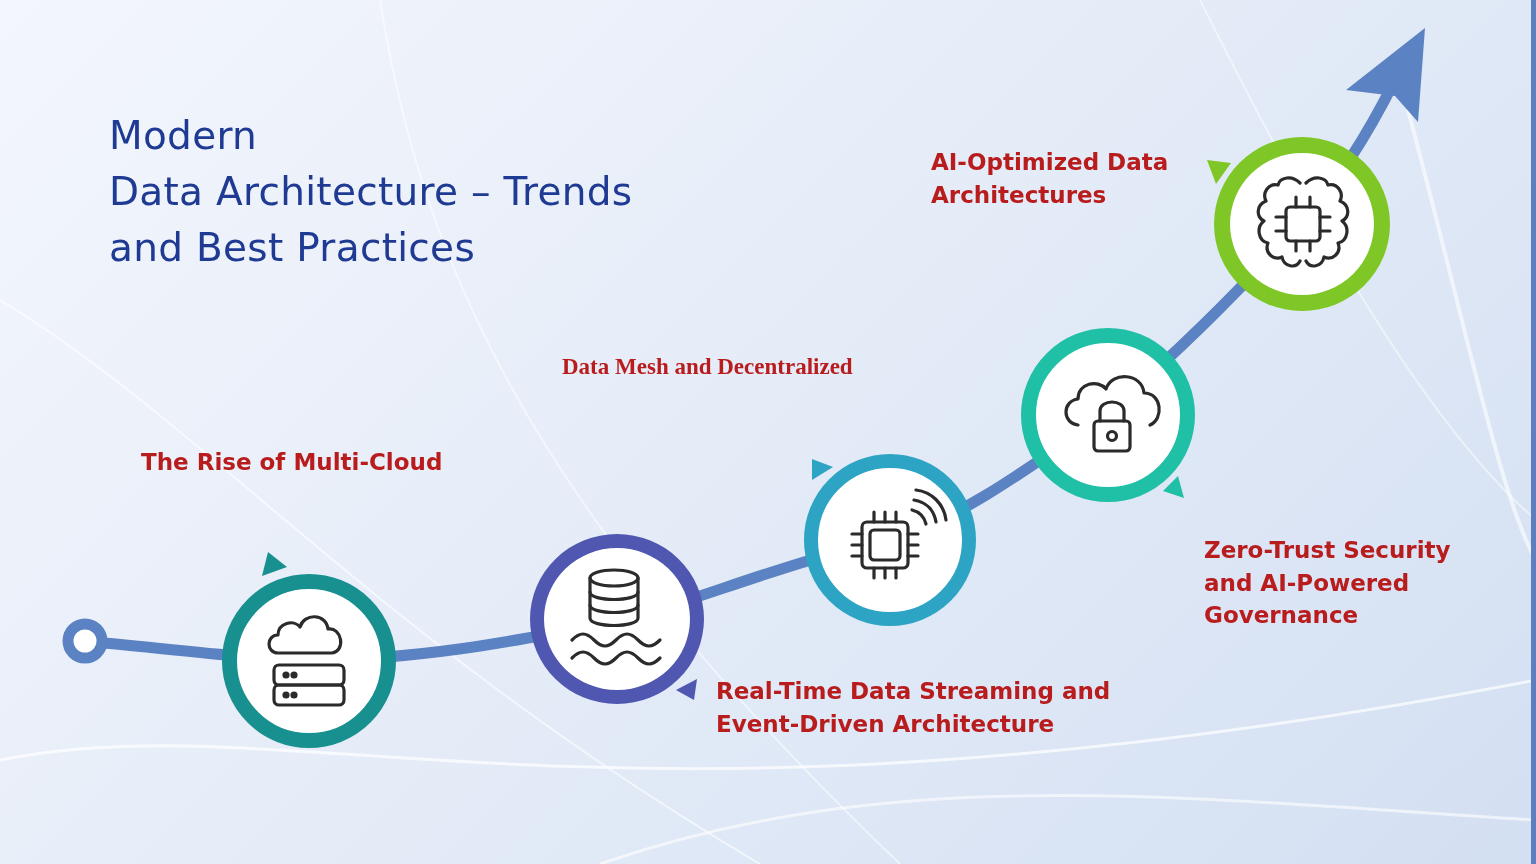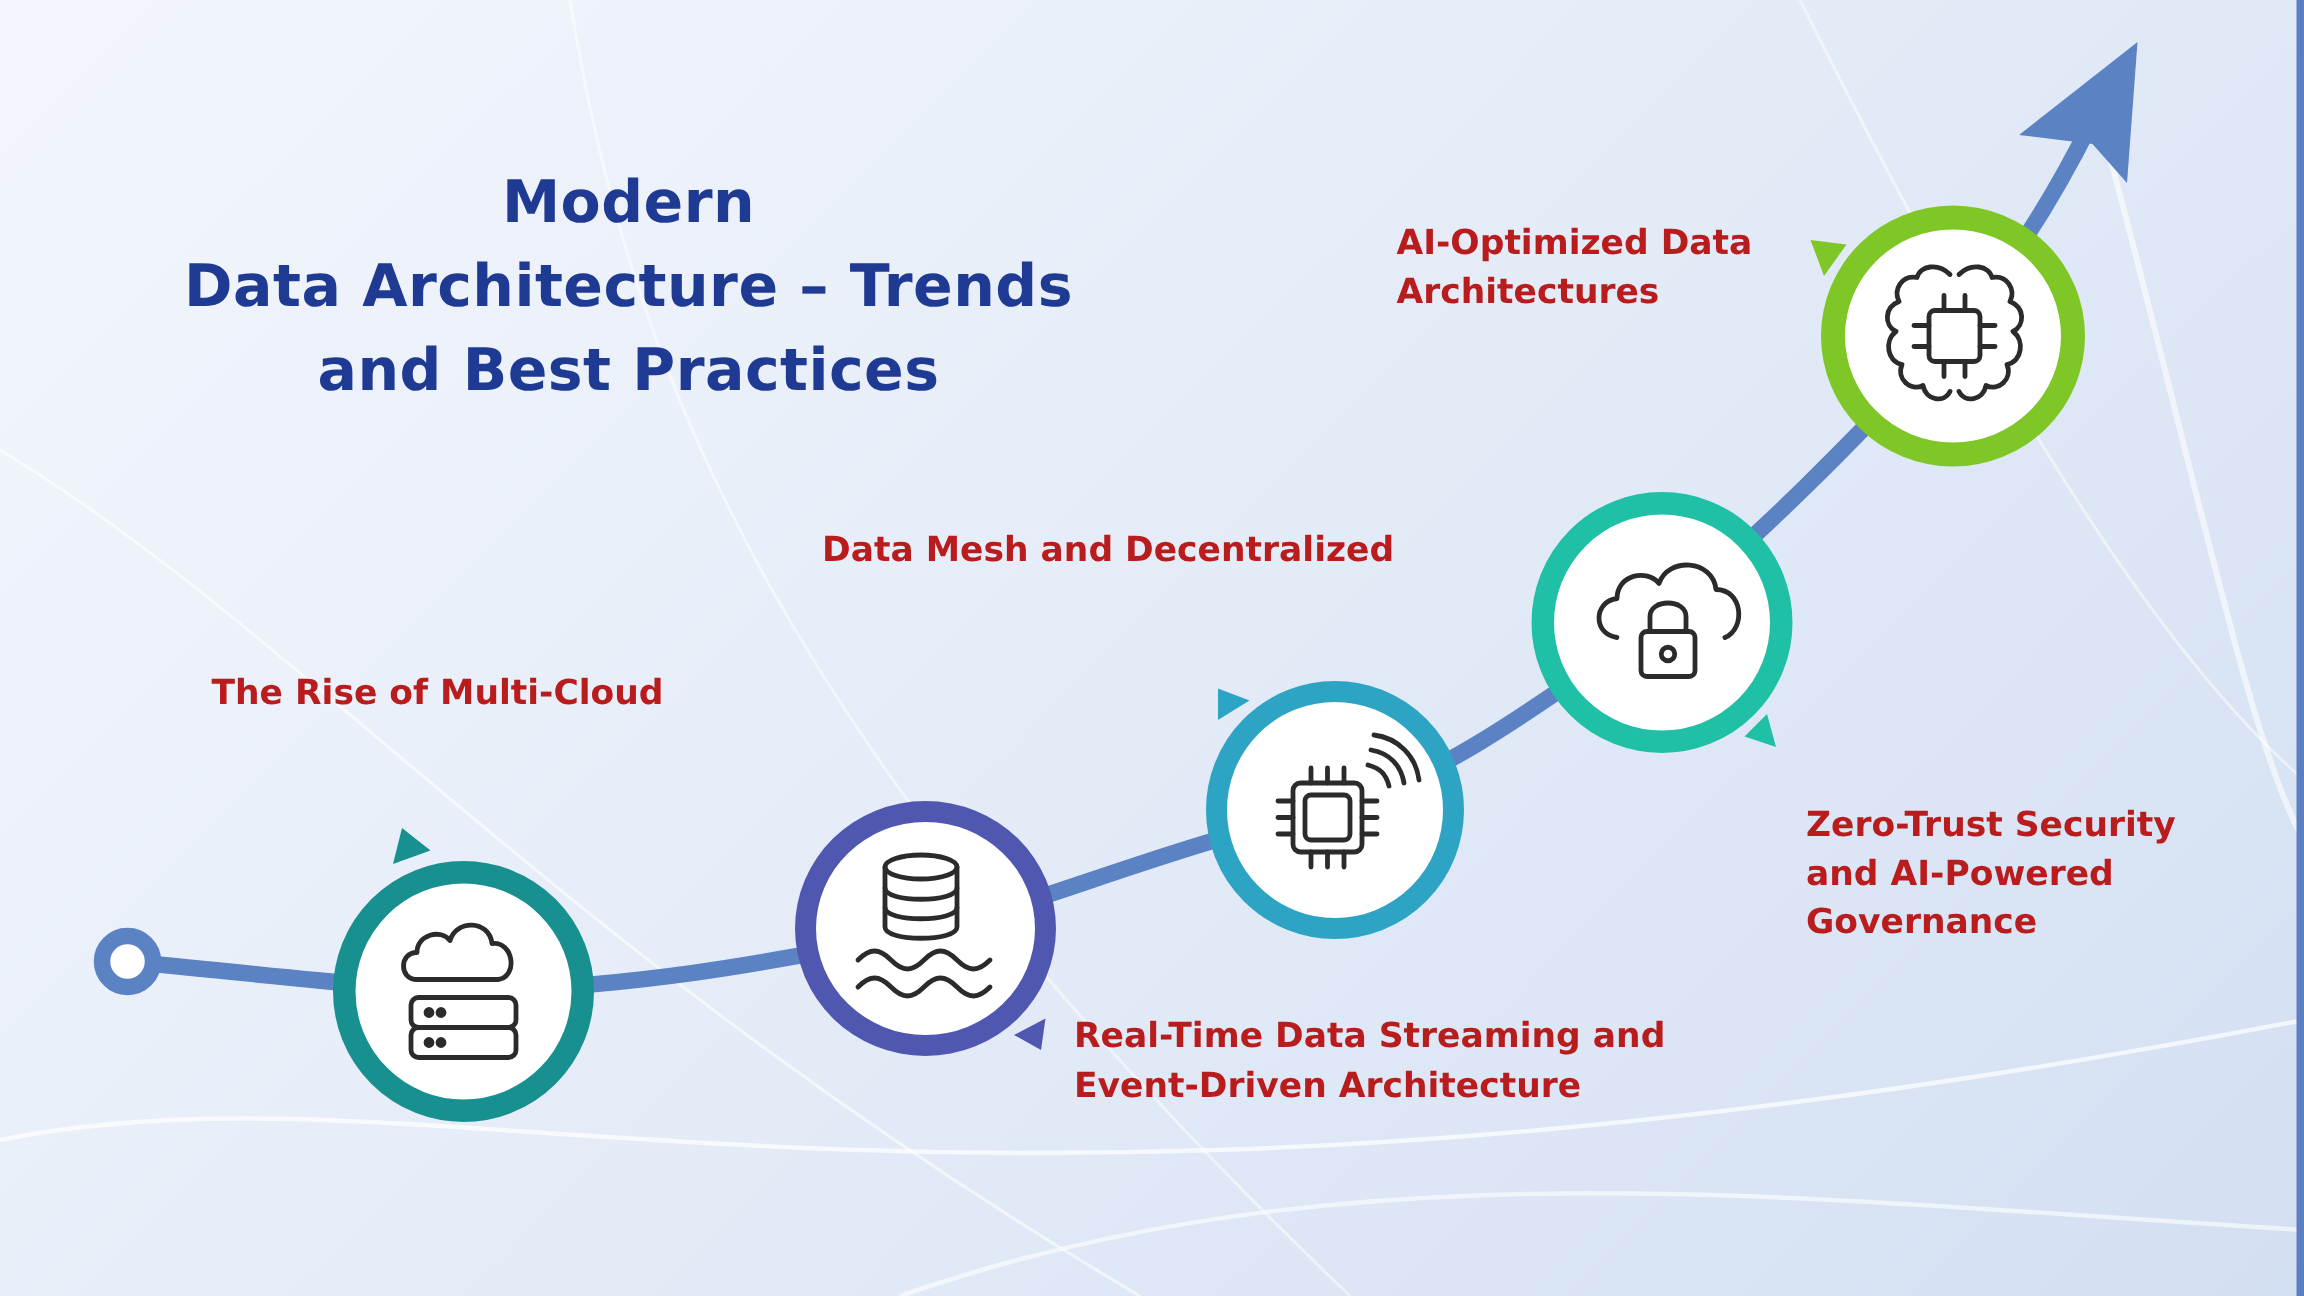--- a/index.html
+++ b/index.html
@@ -1,22 +1,22 @@
 <!DOCTYPE html>
 <html><head>
 <meta charset="utf-8">
 <style>
   html, body { margin:0; padding:0; }
   body { width:1536px; height:864px; overflow:hidden; position:relative;
     font-family: "DejaVu Sans", "Liberation Sans", sans-serif;
     background: linear-gradient(135deg, #f3f6fc 0%, #e9eff9 35%, #dfe8f6 65%, #d3dff2 100%); }
   .bg-layer { position:absolute; inset:0; }
   .right-edge { position:absolute; right:0; top:0; width:5px; height:864px; background:#5b7fc0; }
-  .title { position:absolute; left:89px; top:108px; width:660px; text-align:center;
-    color:#1f3a93; font-weight:bold; font-size:39px; line-height:56px; letter-spacing:0.3px; }
+  .title { position:absolute; left:109px; top:108px; width:660px; 
+    color:#1f3a93; font-weight:normal; font-size:39px; line-height:56px; letter-spacing:0.3px; }
   .label { position:absolute; color:#b91c1c; font-size:23px; line-height:32.5px; font-weight:600; }
   .ring { position:absolute; border-radius:50%; box-sizing:border-box; background:#fff; }
   .ring svg { position:absolute; }
   svg.paths { position:absolute; left:0; top:0; }
 </style>
 </head>
 <body>
 
 <svg class="bg-layer" width="1536" height="864" viewBox="0 0 1536 864">
   <path d="M0 760 C 300 700, 600 860, 1536 680" stroke="#ffffff" stroke-opacity="0.7" stroke-width="3" fill="none"></path>
@@ -116,21 +116,21 @@
   </svg>
 </div>
 
 <div class="label" style="left:121px;top:446px;margin-left:20px;">
   <div>The Rise of Multi-Cloud</div>
 </div>
 <div class="label" style="left:716px;top:675px;">
   <div>Real-Time Data Streaming and</div>
   <div>Event-Driven Architecture</div>
 </div>
-<div class="label" style="left:548px;top:351px;">
+<div class="label" style="left:562px;top:351px;font-family:Liberation Serif, serif;">
   <div>Data Mesh and Decentralized</div>
 </div>
 <div class="label" style="left:1204px;top:534px;">
   <div>Zero-Trust Security</div>
   <div>and AI-Powered</div>
   <div>Governance</div>
 </div>
 <div class="label" style="left:931px;top:146px;">
   <div>AI-Optimized Data</div>
   <div>Architectures</div>

